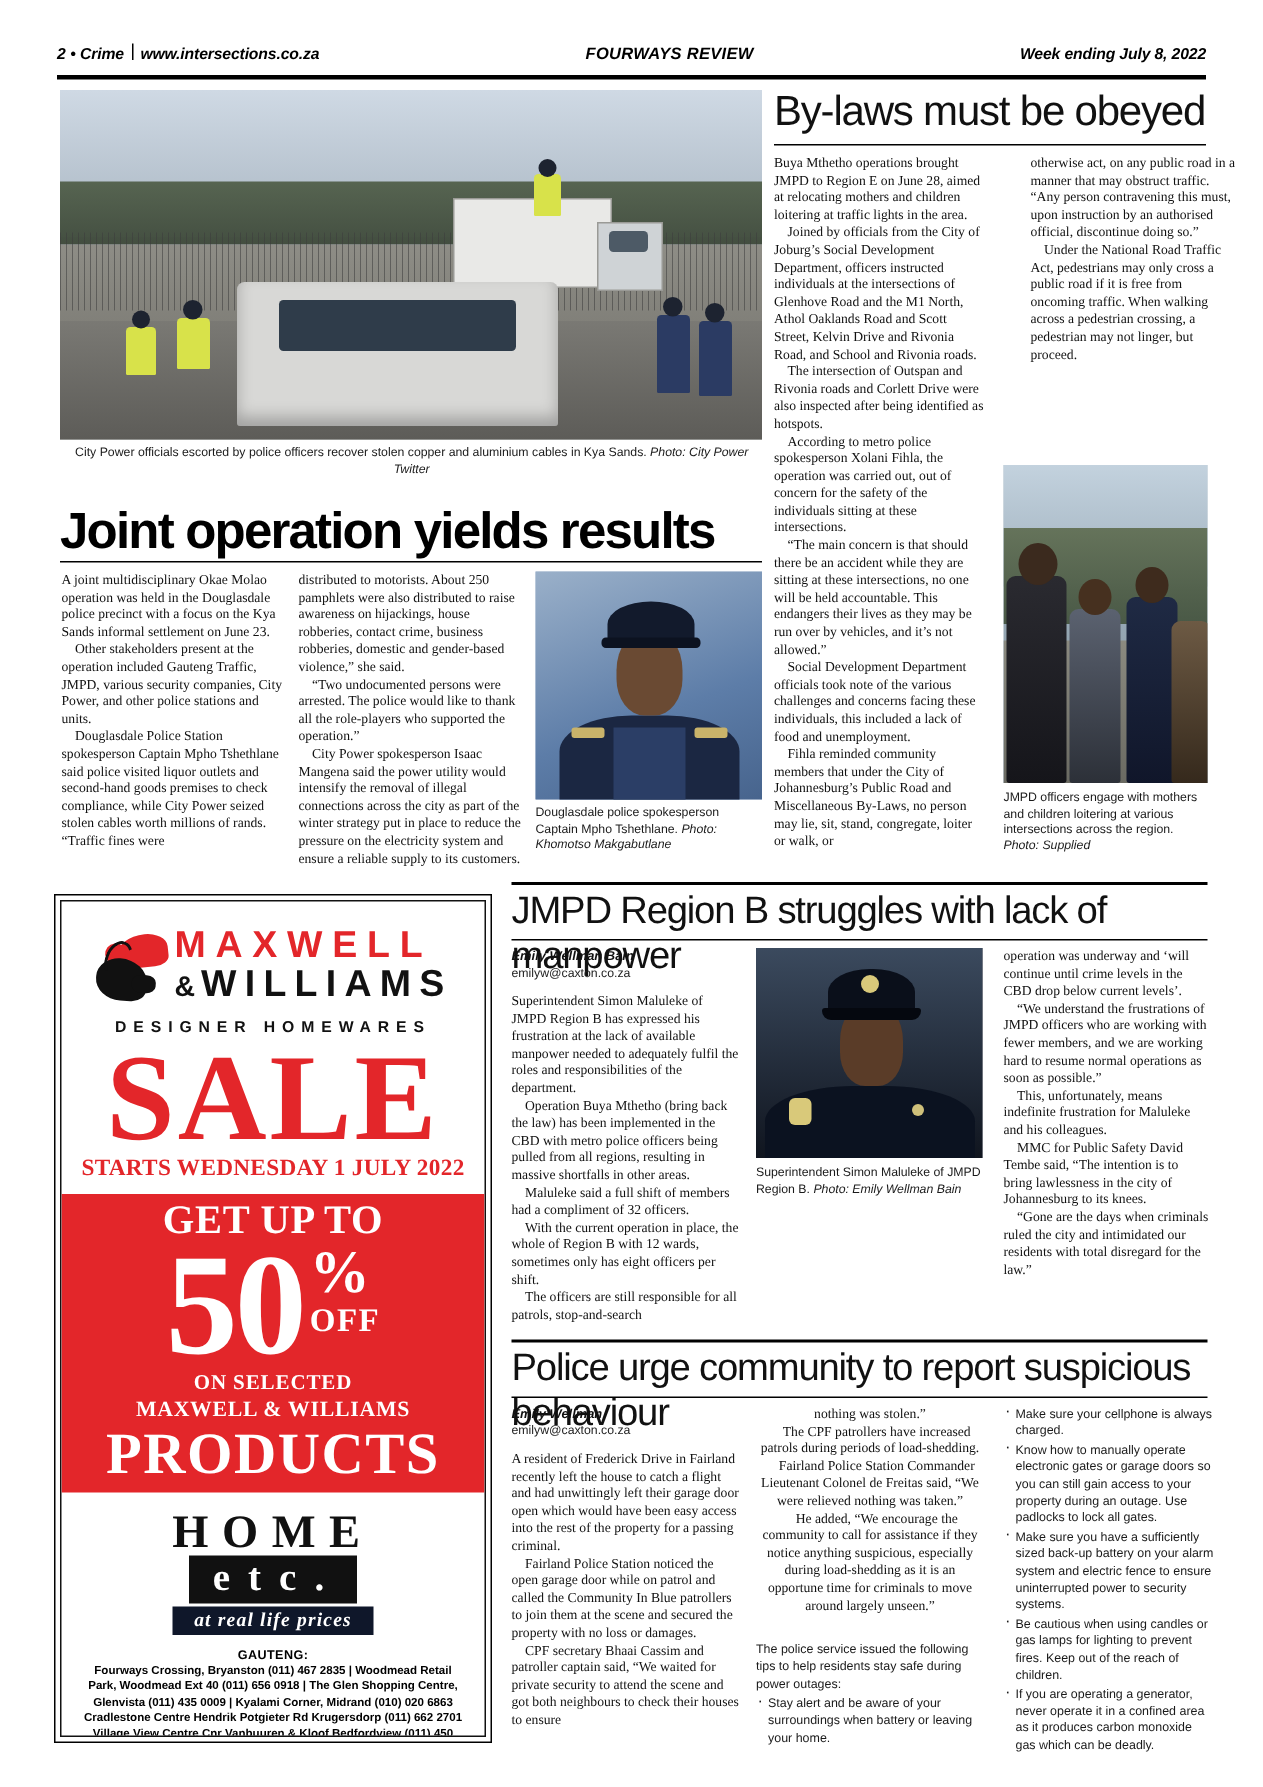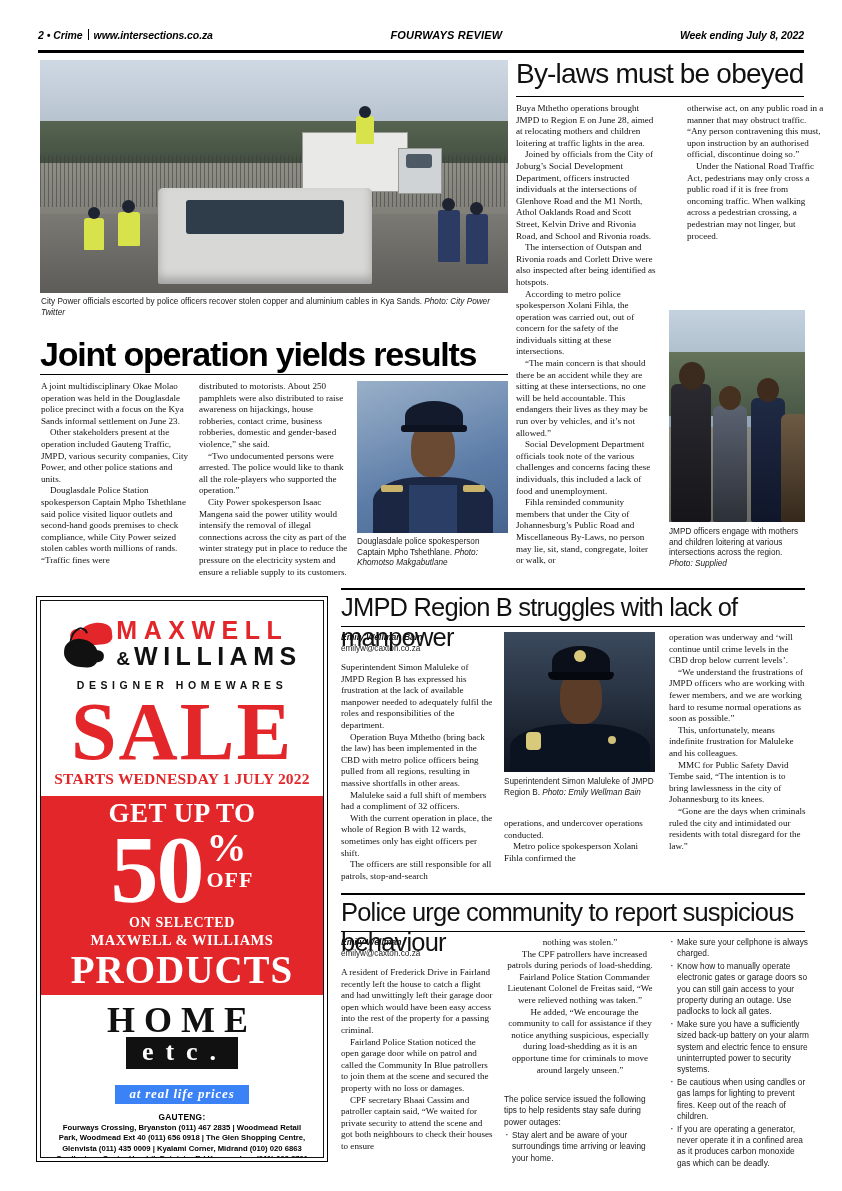--- a/index.html
+++ b/index.html
@@ -319,46 +319,46 @@
   .mw-products {
     font-family: "Liberation Serif", serif;
     font-weight: bold;
     font-size: 39px;
     line-height: 41px;
     letter-spacing: 1px;
   }
   .he-home {
     font-family: "Liberation Serif", serif;
     font-weight: bold;
-    font-size: 36px;
+    font-size: 31px;
     letter-spacing: 9px;
     color: #111;
     margin-top: 9px;
     line-height: 33px;
   }
   .he-etc {
     background: #111;
     color: #fff;
     font-family: "Liberation Serif", serif;
     font-weight: bold;
     font-size: 26px;
     letter-spacing: 12px;
     padding: 1px 10px 3px 16px;
     line-height: 28px;
   }
   .he-tag {
-    background: #3b82f6;
+    background: #0f172a;
     color: #fff;
     font-family: "Liberation Serif", serif;
     font-weight: bold;
     font-style: italic;
     font-size: 13px;
     letter-spacing: .8px;
     padding: 1px 14px 2px 14px;
-    margin-top: 16px;
+    margin-top: 2px;
     line-height: 16px;
   }
   .ad-gauteng {
     font-family: "Liberation Sans", sans-serif;
     font-weight: bold;
     font-size: 8.4px;
     margin-top: 8px;
     letter-spacing: .3px;
   }
   .ad-stores {
@@ -436,21 +436,21 @@
     <div class="ph-person ph-dark" style="left:48px;top:147px;width:12px;height:12px;border-radius:50%;"></div>
     <div class="ph-person ph-vest" style="left:316px;top:56px;width:18px;height:28px;"></div>
     <div class="ph-person ph-dark" style="left:319px;top:46px;width:12px;height:12px;border-radius:50%;"></div>
     <div class="ph-person ph-blue" style="left:398px;top:150px;width:22px;height:52px;"></div>
     <div class="ph-person ph-dark" style="left:402px;top:138px;width:13px;height:13px;border-radius:50%;"></div>
     <div class="ph-person ph-blue" style="left:426px;top:154px;width:22px;height:50px;"></div>
     <div class="ph-person ph-dark" style="left:430px;top:142px;width:13px;height:13px;border-radius:50%;"></div>
     <div class="ph-person ph-blue" style="left:206px;top:10px;width:0;height:0;"></div>
   </div>
 
-  <div class="caption" style="left:41px; top:297px; width:467px;">
+  <div class="caption" style="left:41px; top:297px; width:467px;text-align:center;">
     <span>City Power officials escorted by police officers recover stolen copper and aluminium cables in Kya Sands.</span>
     <span class="credit">Photo: City Power Twitter</span>
   </div>
 
   <div class="head-serif-black" style="left:40px; top:335px; width:470px; font-size:34px; line-height:38px;">Joint operation yields results</div>
 
   <div class="hrule" style="left:40px; top:374px; width:468px; height:1px;"></div>
 
   <div class="body-col" style="left:41px; top:381px; width:152px;">
     <p>A joint multidisciplinary Okae Molao operation was held in the Douglasdale police precinct with a focus on the Kya Sands informal settlement on June 23.</p>
@@ -540,24 +540,20 @@
     <div class="ps-badge" style="left:70px;top:18px;width:12px;height:12px;"></div>
     <div class="ps-badge" style="left:22px;top:100px;width:15px;height:18px;border-radius:4px;"></div>
     <div class="ps-stripe" style="left:104px;top:104px;width:8px;height:8px;border-radius:50%;"></div>
   </div>
 
   <div class="caption" style="left:504px; top:777px; width:151px;">
     <span>Superintendent Simon Maluleke of JMPD Region B.</span>
     <span class="credit">Photo: Emily Wellman Bain</span>
   </div>
 
-  <div class="body-col" style="left:504px; top:818px; width:152px;">
-    <p>operations, and undercover operations conducted.</p>
-    <p>Metro police spokesperson Xolani Fihla confirmed the</p>
-  </div>
 
   <div class="body-col" style="left:669px; top:632px; width:138px;">
     <p>operation was underway and ‘will continue until crime levels in the CBD drop below current levels’.</p>
     <p>“We understand the frustrations of JMPD officers who are working with fewer members, and we are working hard to resume normal operations as soon as possible.”</p>
     <p>This, unfortunately, means indefinite frustration for Maluleke and his colleagues.</p>
     <p>MMC for Public Safety David Tembe said, “The intention is to bring lawlessness in the city of Johannesburg to its knees.</p>
     <p>“Gone are the days when criminals ruled the city and intimidated our residents with total disregard for the law.”</p>
   </div>
 
   <div class="hrule" style="left:341px; top:893px; width:464px; height:1.5px;"></div>
@@ -577,21 +573,21 @@
   <div class="body-col" style="left:504px; top:937px; width:152px;text-align:center;">
     <p>nothing was stolen.”</p>
     <p>The CPF patrollers have increased patrols during periods of load-shedding.</p>
     <p>Fairland Police Station Commander Lieutenant Colonel de Freitas said, “We were relieved nothing was taken.”</p>
     <p>He added, “We encourage the community to call for assistance if they notice anything suspicious, especially during load-shedding as it is an opportune time for criminals to move around largely unseen.”</p>
   </div>
   <div class="sans-body" style="position:absolute; left:504px; top:1094px; width:152px;">
     <p>The police service issued the following tips to help residents stay safe during power outages:</p>
   </div>
   <div class="tiplist" style="position:absolute; left:504px; top:1130px; width:152px;">
-    <div class="tip">Stay alert and be aware of your surroundings time arriving or leaving your home.</div>
+    <div class="tip">Stay alert and be aware of your surroundings when battery or leaving your home.</div>
   </div>
 
   <div class="tiplist" style="position:absolute; left:669px; top:937px; width:140px;">
     <div class="tip">Make sure your cellphone is always charged.</div>
     <div class="tip">Know how to manually operate electronic gates or garage doors so you can still gain access to your property during an outage. Use padlocks to lock all gates.</div>
     <div class="tip">Make sure you have a sufficiently sized back-up battery on your alarm system and electric fence to ensure uninterrupted power to security systems.</div>
     <div class="tip">Be cautious when using candles or gas lamps for lighting to prevent fires. Keep out of the reach of children.</div>
     <div class="tip">If you are operating a generator, never operate it in a confined area as it produces carbon monoxide gas which can be deadly.</div>
   </div>
 

